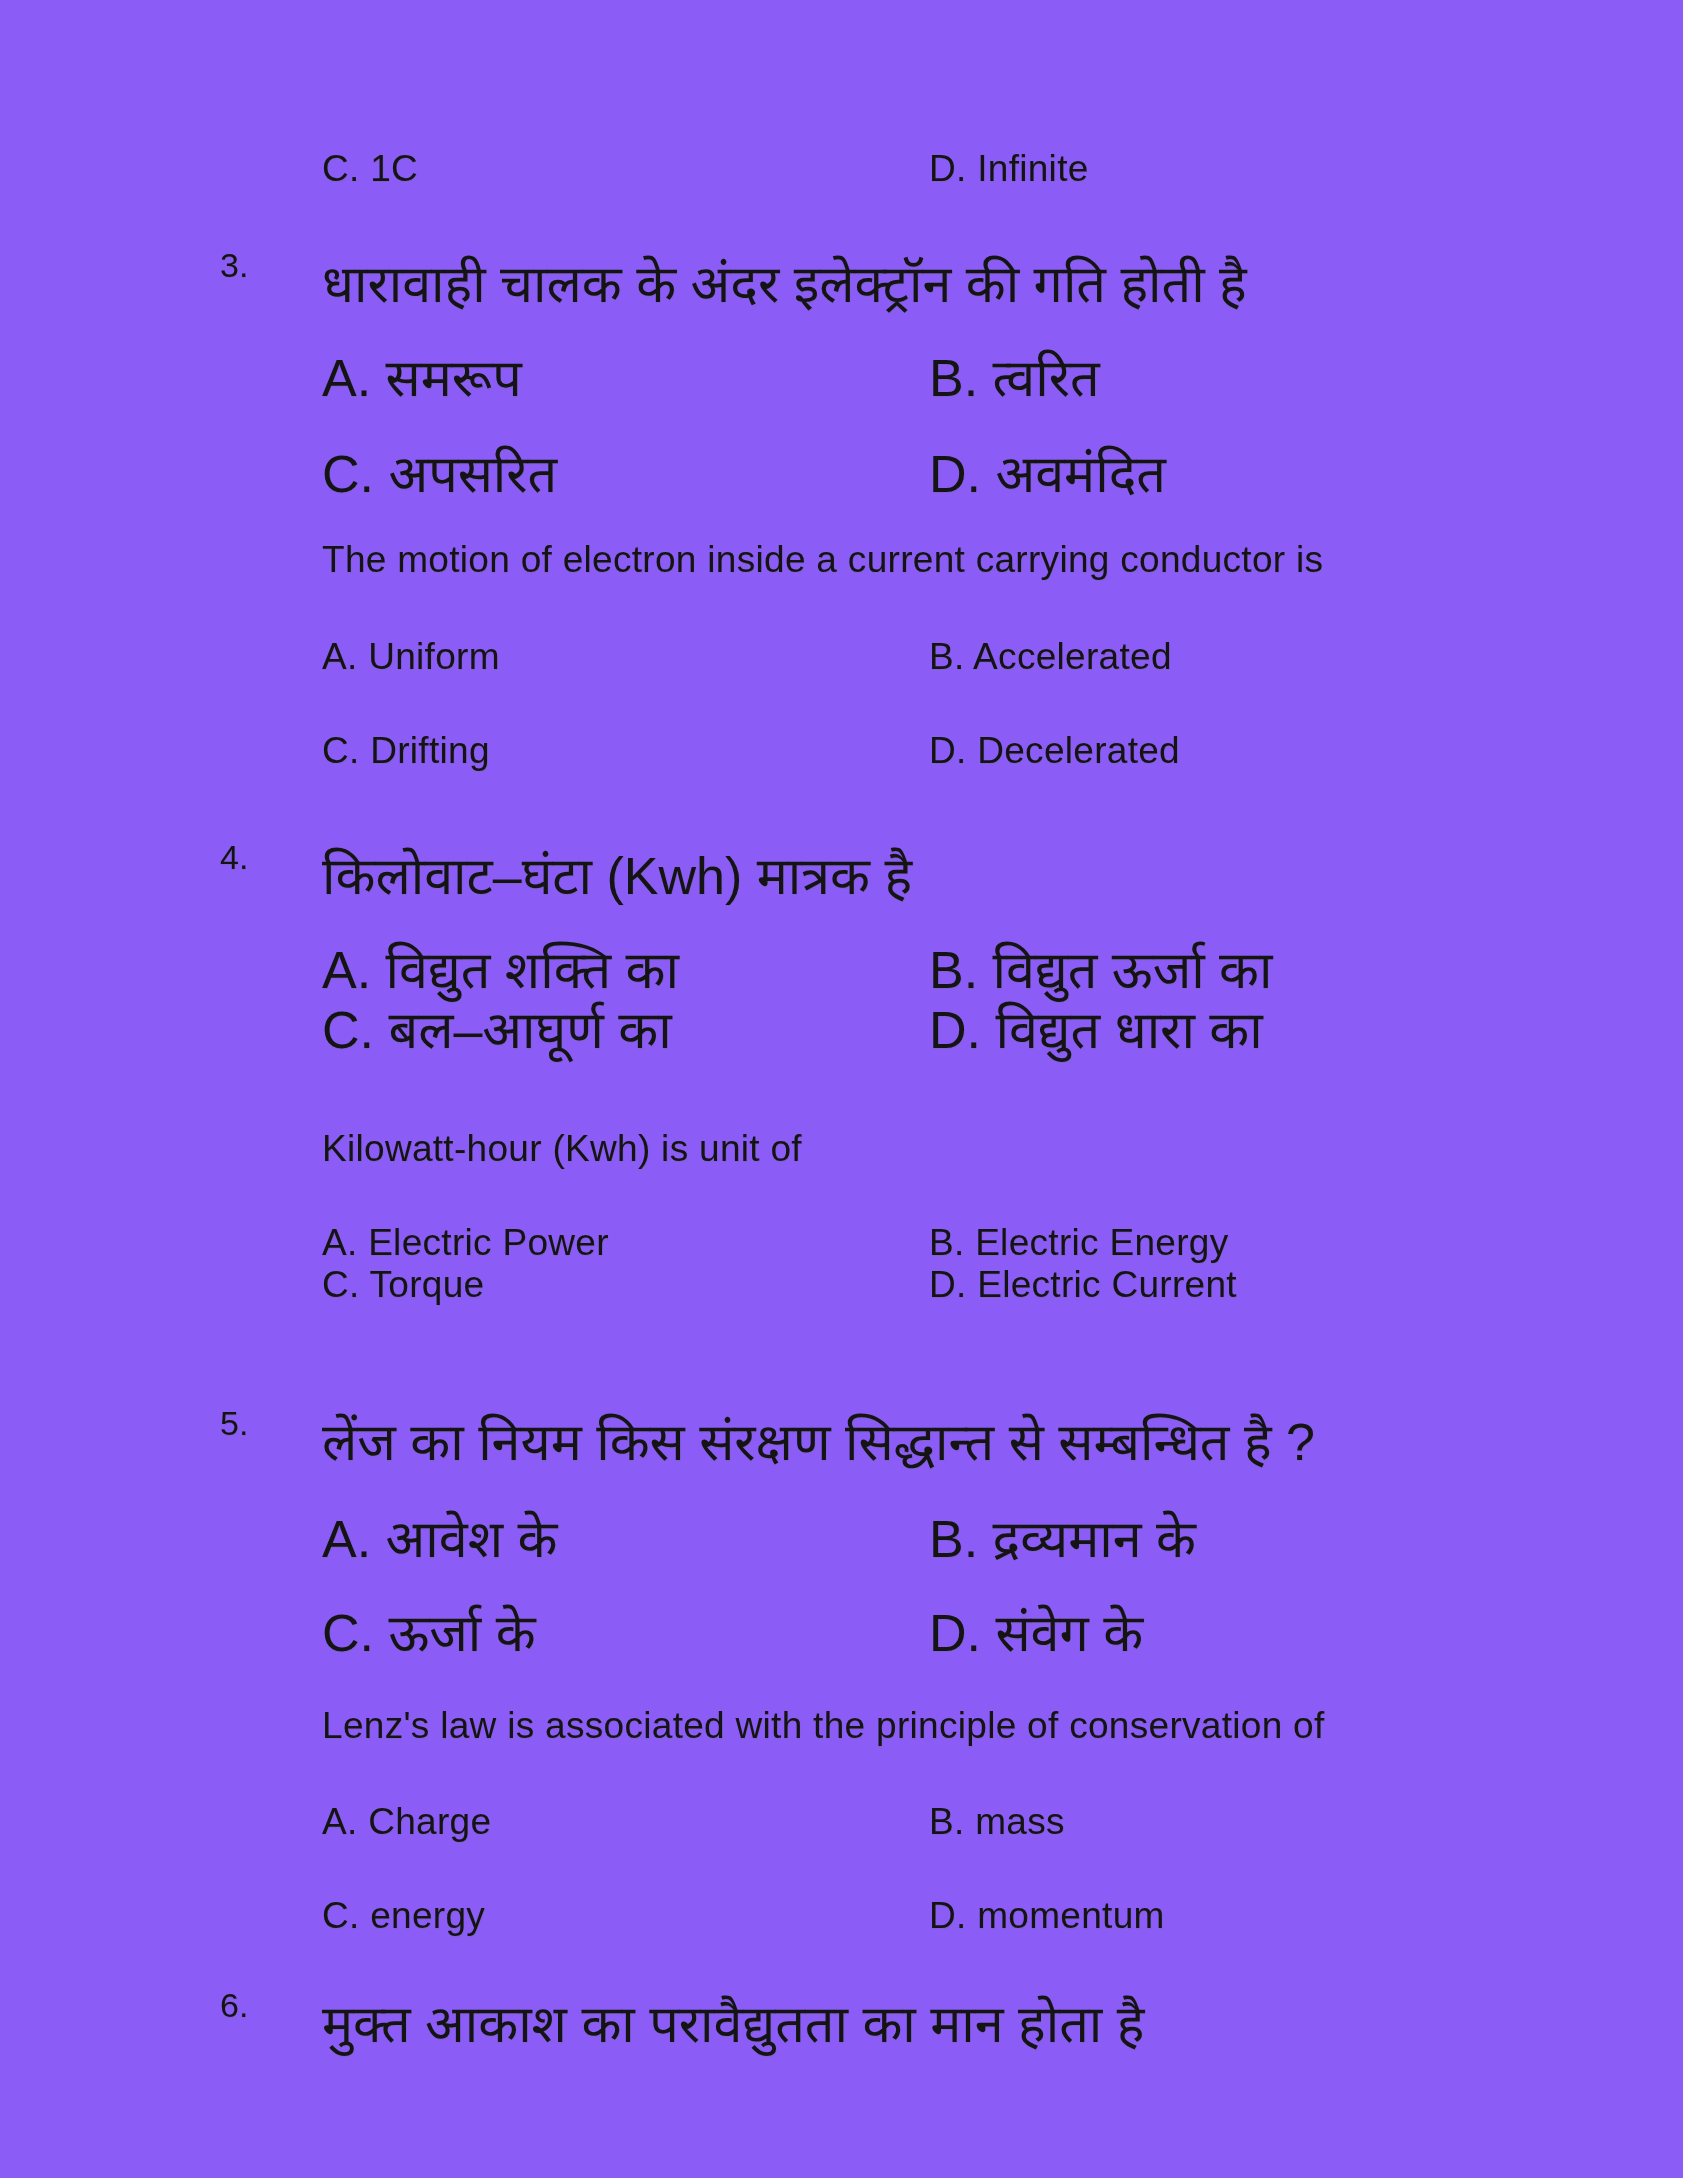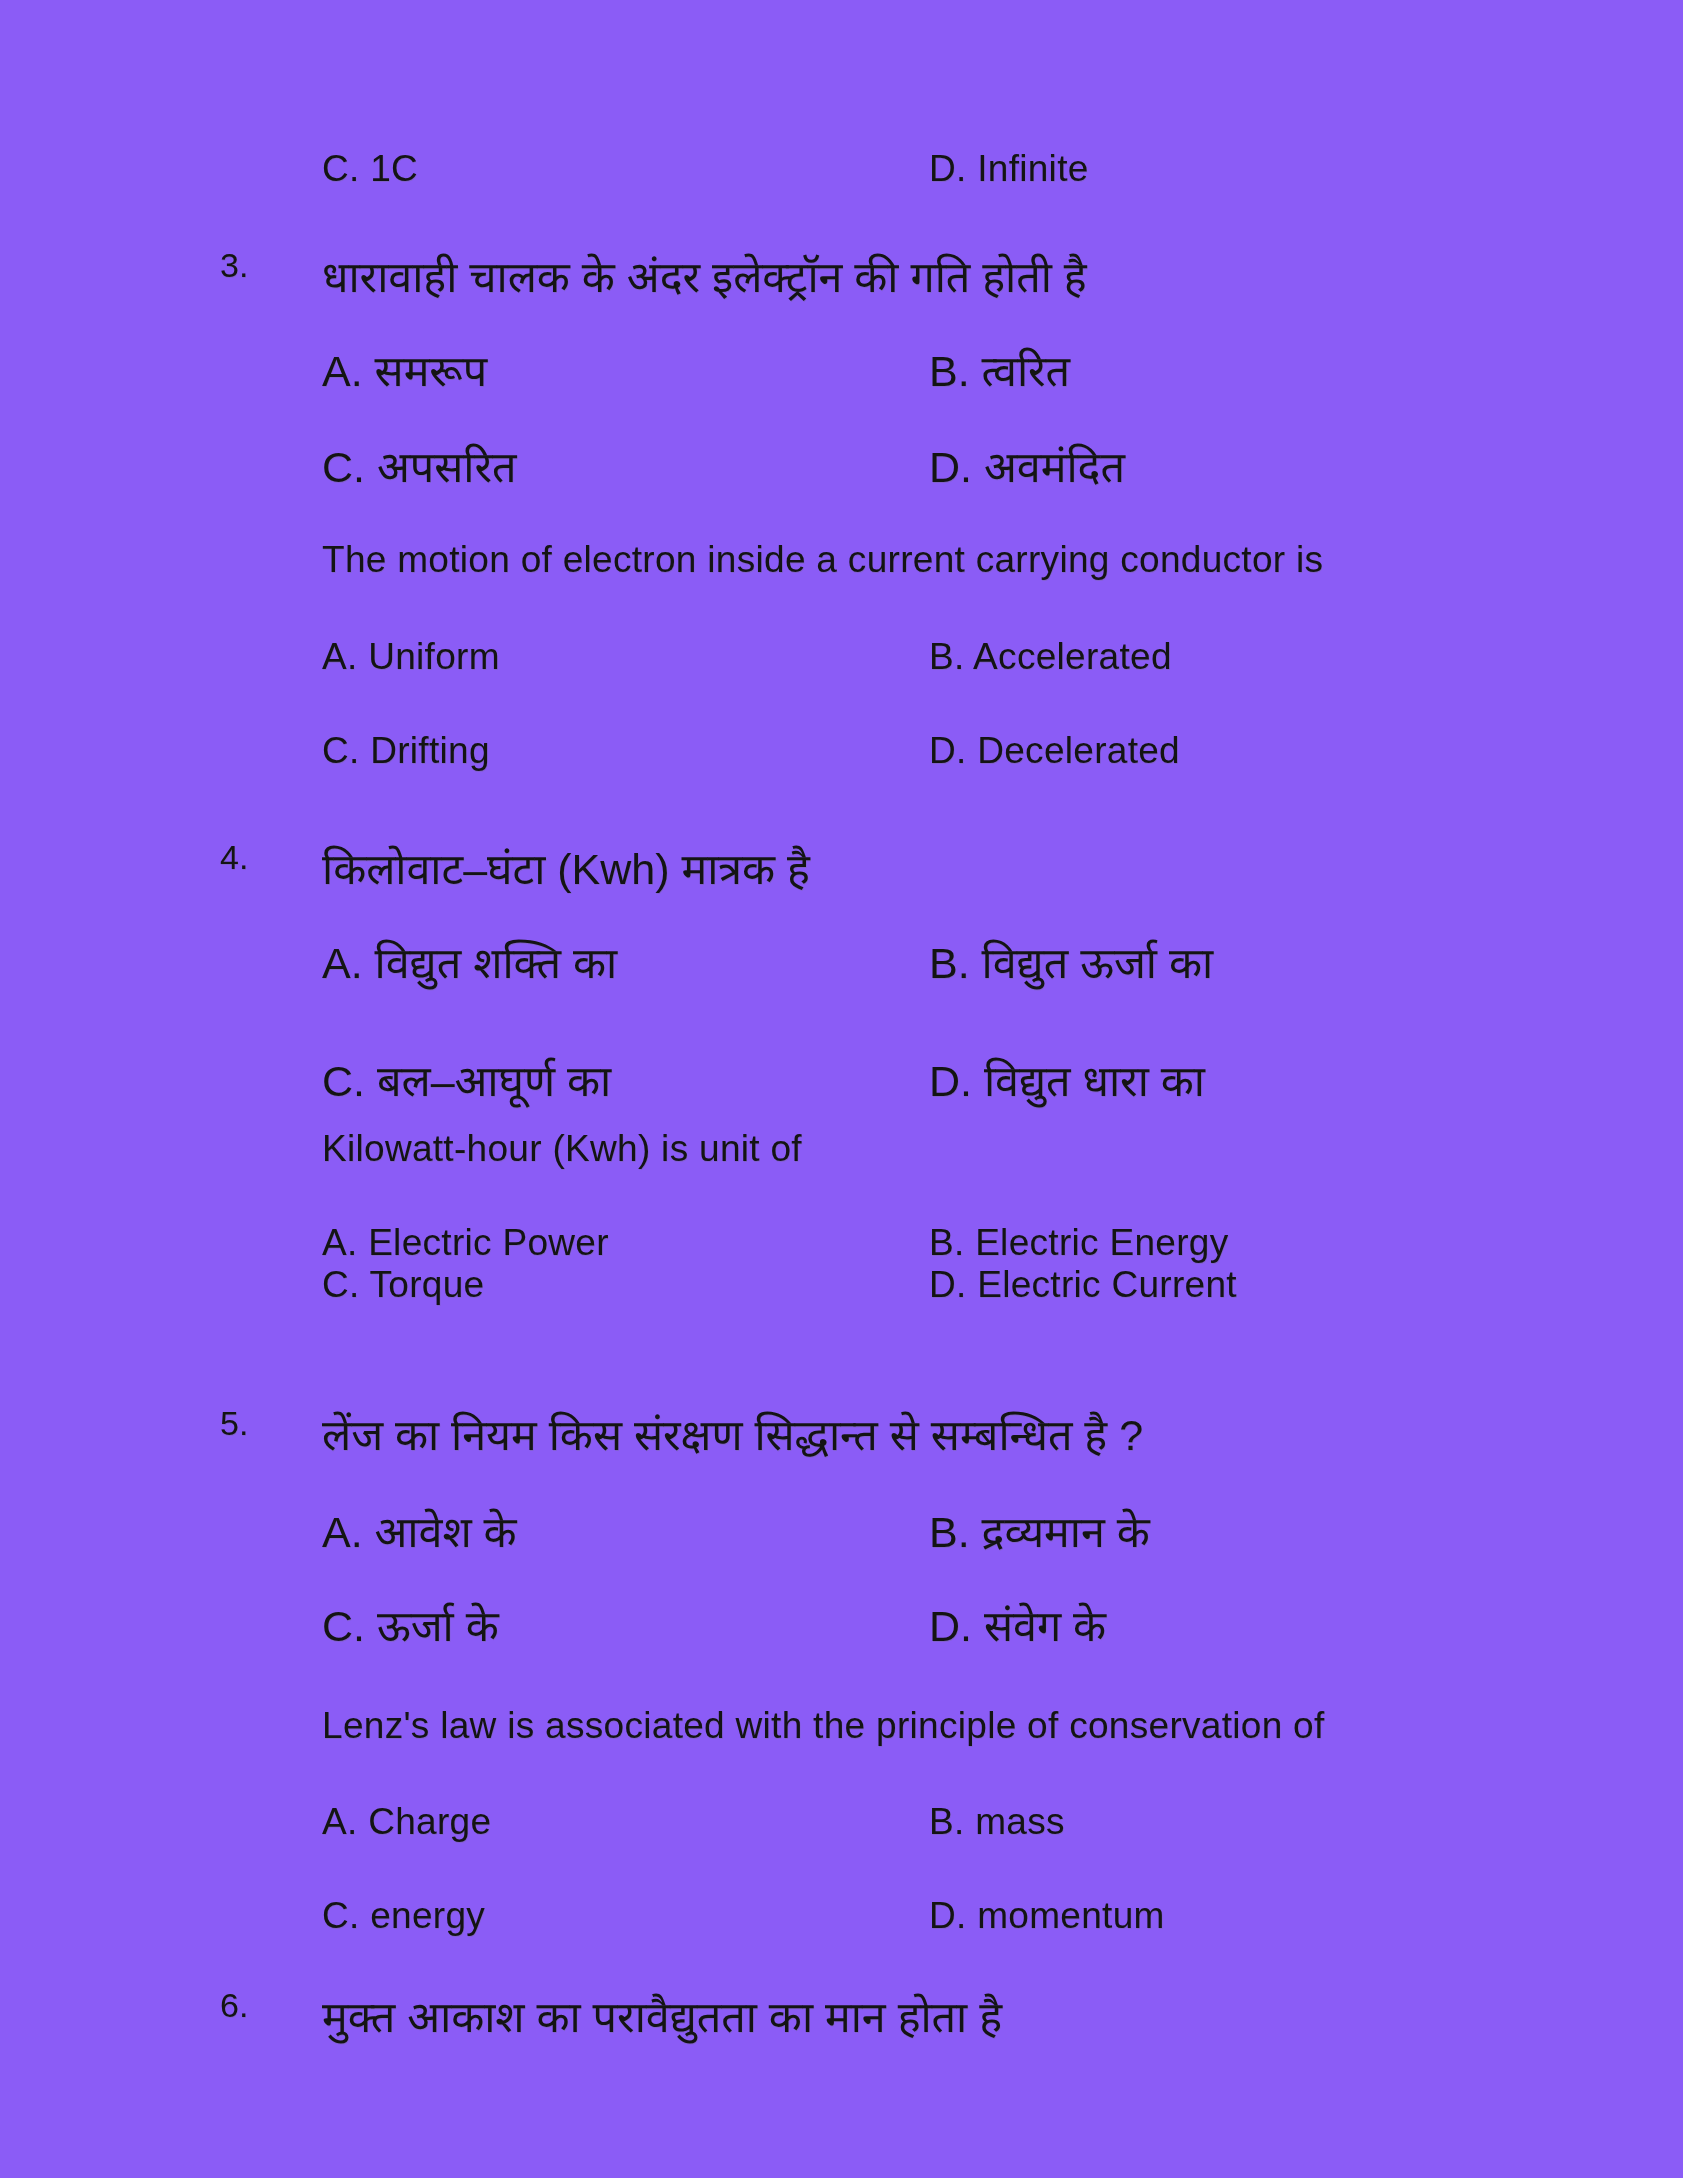--- a/index.html
+++ b/index.html
@@ -22,21 +22,21 @@
     width: 100%;
     height: 69px;
     white-space: nowrap;
   }
   .latin {
     font-size: 37px;
     letter-spacing: 0.3px;
     text-shadow: 0.5px 1px 0.5px rgba(110,110,110,0.30);
   }
   .hindi {
-    font-size: 43px;
+    font-size: 52px;
     text-shadow: 0.5px 1px 0.5px rgba(110,110,110,0.30);
   }
   .num {
     position: absolute;
     left: 220px;
     font-size: 34px;
     text-shadow: 0.5px 1px 0.5px rgba(110,110,110,0.30);
   }
   .colA { position: absolute; left: 322px; }
   .colB { position: absolute; left: 913px; margin-left: 16px; }
@@ -77,21 +77,21 @@
   </div>
 
   <div class="row" style="top:838px">
     <span class="num">4.</span>
     <span class="qtext hindi">किलोवाट–घंटा (Kwh) मात्रक है</span>
   </div>
   <div class="row" style="top:932px">
     <span class="colA hindi">A. विद्युत शक्ति का</span>
     <span class="colB hindi">B. विद्युत ऊर्जा का</span>
   </div>
-  <div class="row" style="top:1050px">
+  <div class="row" style="top:992px">
     <span class="colA hindi">C. बल–आघूर्ण का</span>
     <span class="colB hindi">D. विद्युत धारा का</span>
   </div>
   <div class="row" style="top:1128px">
     <span class="qtext latin">Kilowatt-hour (Kwh) is unit of</span>
   </div>
   <div class="row" style="top:1222px">
     <span class="colA latin">A. Electric Power</span>
     <span class="colB latin">B. Electric Energy</span>
   </div>

